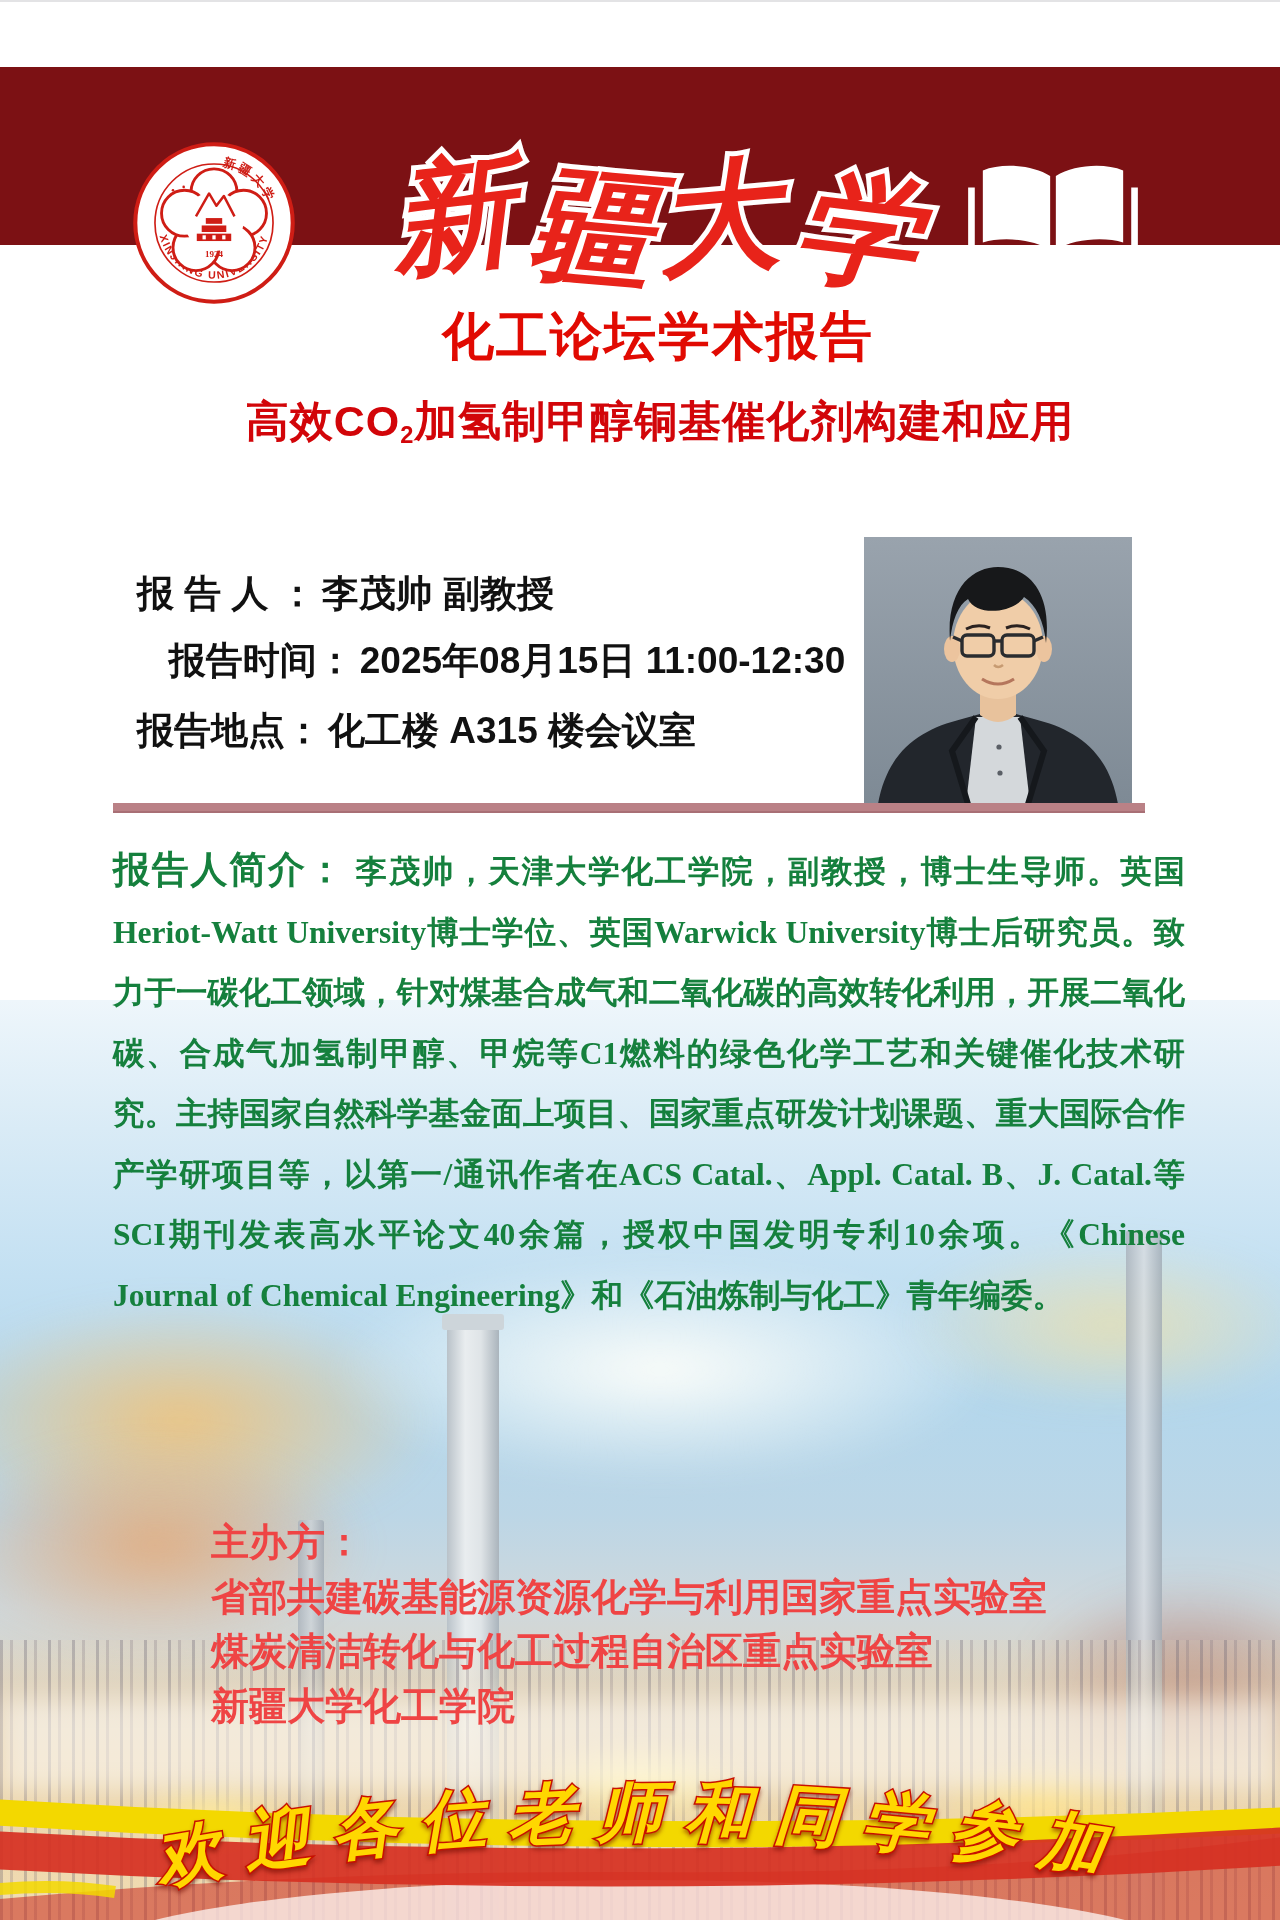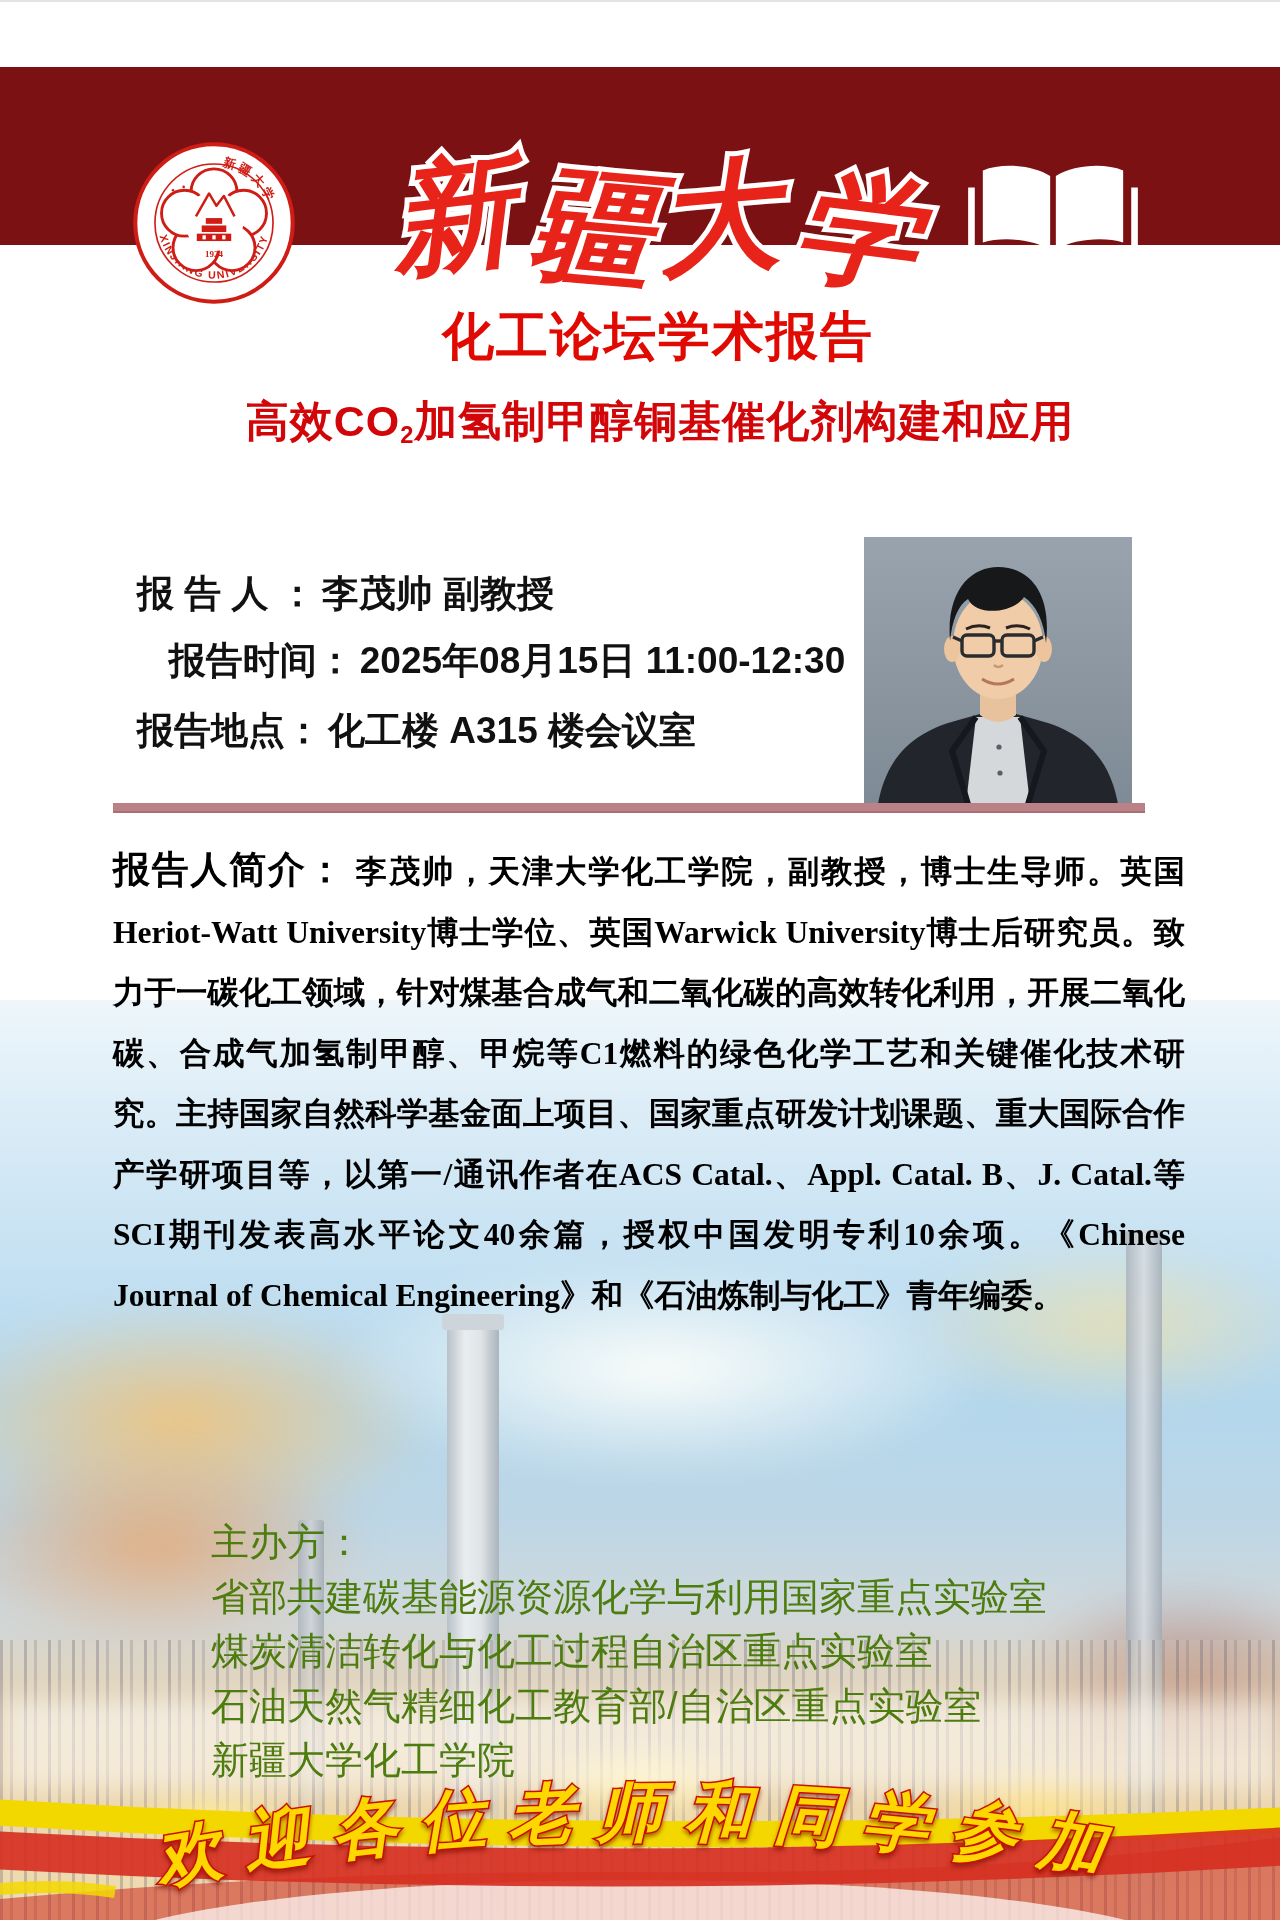--- a/index.html
+++ b/index.html
@@ -34,21 +34,21 @@
   .row-speaker{top:553px;}
   .row-time{top:620px;text-align:center;}
   .row-venue{top:690px;}
   
   .photo{left:864px;top:537px;width:268px;height:267px;}
   
   .divider{left:113px;top:803px;width:1032px;height:8px;background:#ba8186;border-bottom:2px solid #a86f75;}
   
   .bio{
     left:113px;top:842px;width:1072px;height:452px;
-    text-align:justify;line-height:55.5px;color:#000000;
+    text-align:justify;line-height:55.5px;color:#15803d;
   }
   .bio-heading{
     font-family:"Liberation Sans","DejaVu Sans",sans-serif;
     font-size:37px;font-weight:bold;margin-right:10px;
   }
   .bio-text{
     font-family:"Liberation Serif","DejaVu Serif",serif;
     font-size:31.5px;font-weight:bold;
   }
   
@@ -74,21 +74,21 @@
       repeating-linear-gradient(90deg, rgba(96,90,108,.30) 0 3px, rgba(0,0,0,0) 3px 10px,
         rgba(116,104,118,.24) 10px 13px, rgba(0,0,0,0) 13px 24px),
       linear-gradient(180deg, rgba(232,216,188,.15), rgba(238,214,172,.65) 45%, rgba(243,223,180,.85));
   }
   .plant-glow{position:absolute;border-radius:50%;filter:blur(9px);}
   .glow1{left:120px;bottom:60px;width:180px;height:80px;background:radial-gradient(ellipse,rgba(255,235,150,.95),rgba(255,235,150,0) 70%);}
   .glow2{left:520px;bottom:90px;width:240px;height:90px;background:radial-gradient(ellipse,rgba(255,240,170,.95),rgba(255,240,170,0) 70%);}
   .glow3{left:930px;bottom:70px;width:220px;height:90px;background:radial-gradient(ellipse,rgba(255,228,140,.9),rgba(255,228,140,0) 70%);}
   .haze{position:absolute;left:0;bottom:130px;width:1280px;height:90px;background:rgba(255,255,255,.5);filter:blur(12px);}
   
-  .organizers{left:211px;top:1515px;width:1000px;color:#4d7c0f;font-weight:400;}
+  .organizers{left:211px;top:1515px;width:1000px;color:#ef4444;font-weight:700;}
   .organizers .org-line{font-size:38px;line-height:54.5px;white-space:nowrap;}
   
   .ribbon-svg{left:0;top:1770px;width:1280px;height:150px;}
   .welcome-text{
     font-family:"DejaVu Serif","Liberation Serif",serif;
     font-weight:bold;font-style:italic;font-size:66px;letter-spacing:22px;
   }
 </style>
 </head>
 <body>
@@ -227,21 +227,20 @@
   <div class="abs divider"></div>
 
   <div class="abs bio">
     <span class="bio-heading">报告人简介：</span><span class="bio-text">李茂帅，天津大学化工学院，副教授，博士生导师。英国Heriot-Watt University博士学位、英国Warwick University博士后研究员。致力于一碳化工领域，针对煤基合成气和二氧化碳的高效转化利用，开展二氧化碳、合成气加氢制甲醇、甲烷等C1燃料的绿色化学工艺和关键催化技术研究。主持国家自然科学基金面上项目、国家重点研发计划课题、重大国际合作产学研项目等，以第一/通讯作者在ACS Catal.、Appl. Catal. B、J. Catal.等SCI期刊发表高水平论文40余篇，授权中国发明专利10余项。《Chinese Journal of Chemical Engineering》和《石油炼制与化工》青年编委。</span>
   </div>
 
   <div class="abs organizers">
     <div class="org-line">主办方：</div>
     <div class="org-line">省部共建碳基能源资源化学与利用国家重点实验室</div>
     <div class="org-line">煤炭清洁转化与化工过程自治区重点实验室</div>
-    <div class="org-line">石油天然气精细化工教育部/自治区重点实验室</div>
     <div class="org-line">新疆大学化工学院</div>
   </div>
 
   <svg class="abs ribbon-svg" viewBox="0 0 1280 150">
     <defs>
       <path id="welcomeArc" d="M140,116 Q640,16 1150,110" fill="none"></path>
     </defs>
 
     <path d="M-10,150 L-10,130 Q300,100 640,102 Q1000,105 1290,66 L1290,150 Z" fill="rgba(198,30,22,0.52)"></path>
     <ellipse cx="640" cy="190" rx="560" ry="80" fill="rgba(255,255,255,0.7)"></ellipse>

